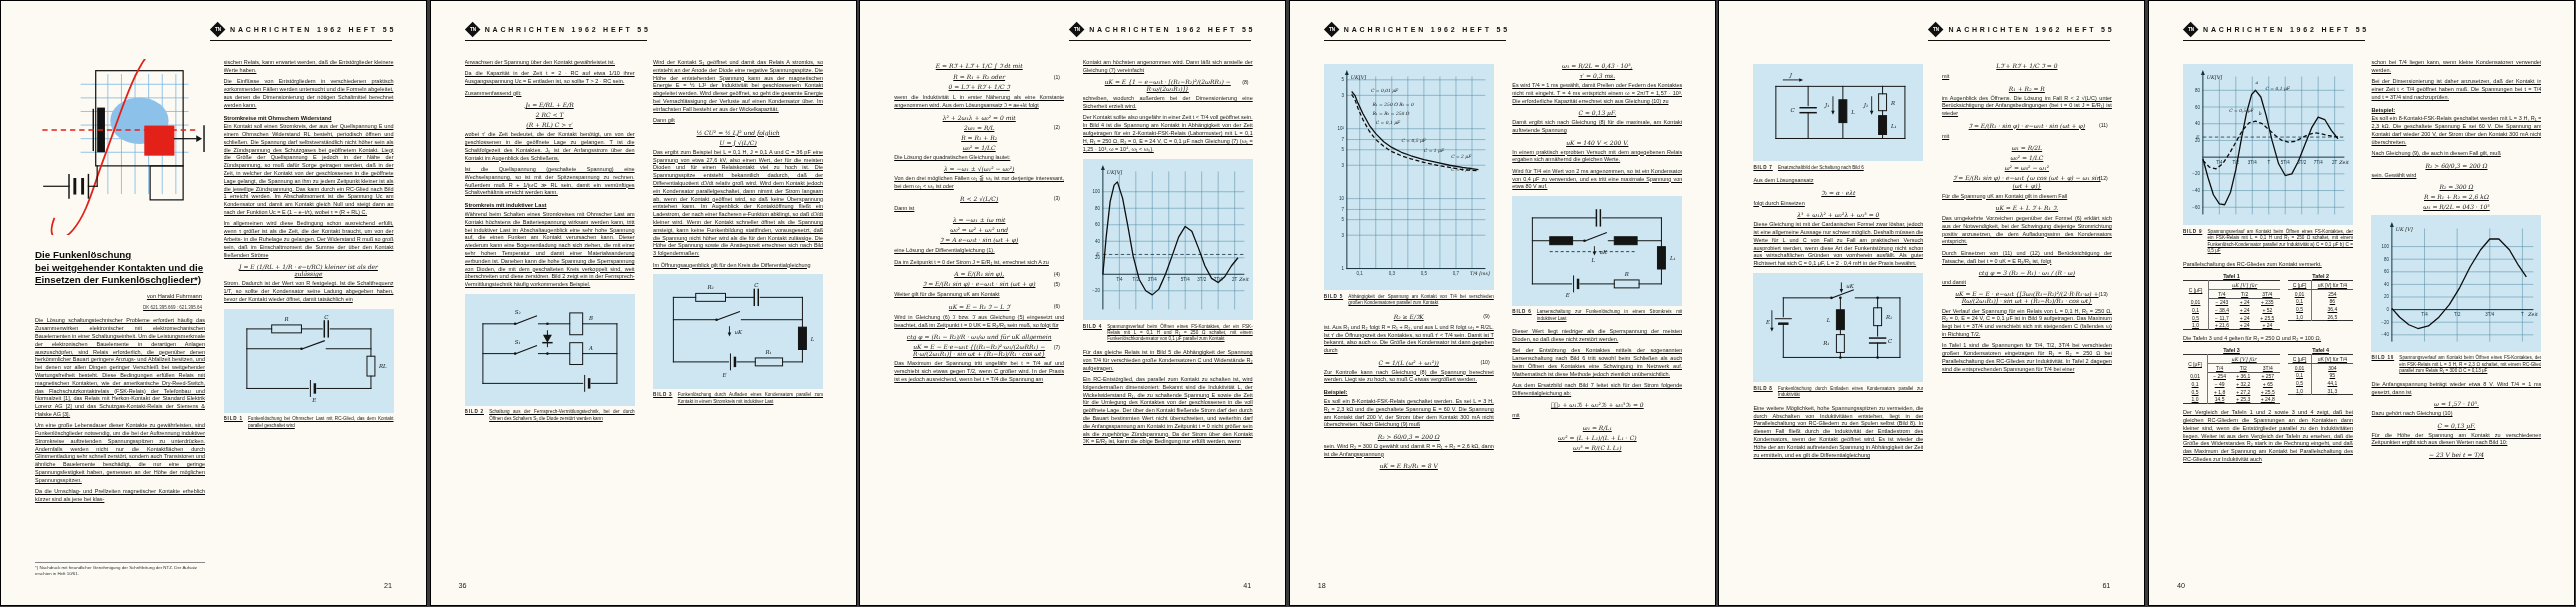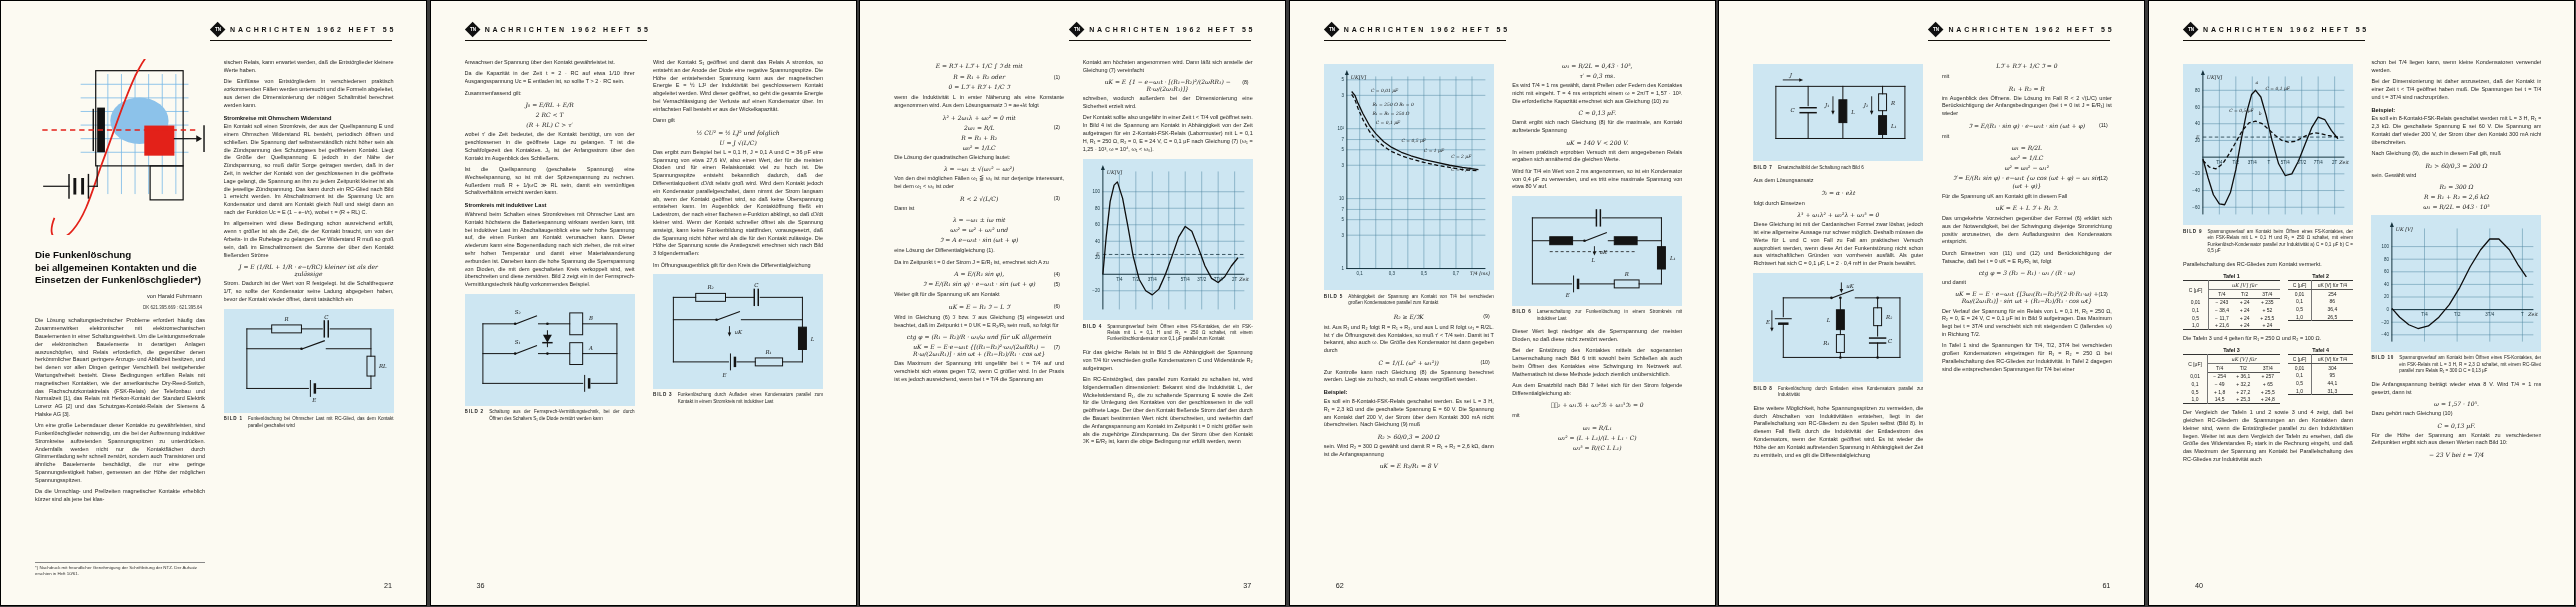--- a/index.html
+++ b/index.html
@@ -10,41 +10,41 @@
   .page{position:relative;width:427px;height:606px;background:#fcfaf2;
         border:0.5px solid #000;box-sizing:border-box;flex:none;}
   .hdr{position:absolute;top:23px;width:182px;}
   .hdr-left{left:34px}.hdr-right{right:34px}
   .hdr-row{display:flex;align-items:center;gap:6.7px;}
   .logo{width:11.3px;height:11.3px;background:#101010;transform:rotate(45deg);
         display:flex;align-items:center;justify-content:center;flex:none;margin-left:2.1px;}
   .logo span{transform:rotate(-45deg);color:#fff;font-size:4.6px;font-weight:bold;}
   .hdr-title{font-size:7px;font-weight:bold;letter-spacing:2.8px;color:#111;white-space:nowrap;}
   .hdr-rule{height:1.3px;background:#14110c;margin-top:4.6px;}
-  .cols{display:flex;gap:18.5px;padding:58px 34px 0;}
+  .cols{display:flex;gap:18.5px;padding:58px 34px 0;text-decoration:underline;}
   .col{position:relative;width:170px;height:519px;overflow:hidden;flex:none;}
   .p{font-size:5.5px;line-height:1.42;text-align:justify;color:#1d1d1d;margin:0 0 3.6px;}
   .h{font-size:5.7px;font-weight:bold;margin:5.2px 0 2.6px;color:#101010;}
   .eq{position:relative;font-family:"DejaVu Serif",serif;font-style:italic;
       font-size:6px;text-align:center;margin:3.1px 6.2px;color:#161616;}
   .eqnum{position:absolute;right:-2.1px;top:0.5px;font-style:normal;
          font-family:"Liberation Sans",sans-serif;font-size:5.2px;}
   .title{font-size:9.8px;font-weight:bold;line-height:1.26;color:#0e0e0e;margin:12.4px 0 7.2px;}
   .title span{display:block;}
   .author{font-size:5.7px;text-align:right;margin:0 3.1px 5.2px;color:#222;}
   .dk{font-size:4.5px;text-align:right;margin:0 3.1px 7.7px;color:#333;}
   .foot{position:absolute;bottom:1px;left:0;right:0;font-size:4.4px;color:#333;
         background:#fcfaf2;padding-top:2.6px;border-top:0.5px solid #888;line-height:1.35;}
   .fig{margin:5.2px 0 6.2px;}
   .figbox{background:#cde6f2;padding:5.2px 3.1px;}
   .figcap{display:flex;gap:5.2px;margin-top:3.6px;}
   .figlab{font-size:4.6px;font-weight:bold;letter-spacing:0.8px;white-space:nowrap;color:#222;}
   .figtext{font-size:4.6px;line-height:1.4;color:#222;text-align:justify;flex:1;}
   .pagenum{position:absolute;bottom:15.5px;font-size:7.2px;color:#1a1a1a;}
-  .pn-left{left:46px}.pn-right{right:34px}
+  .pn-left{left:28px}.pn-right{right:34px}
   .art{margin-top:-33px;margin-bottom:2.1px;}
   .tabrow{display:flex;gap:8.2px;align-items:flex-start;margin:4.1px 0 5.2px;}
   .taf-title{text-align:center;font-weight:bold;font-size:5.4px;margin-bottom:1.5px;color:#111;}
   .taf table{border-collapse:collapse;font-size:5px;color:#1a1a1a;width:100%;
              border-top:0.8px solid #333;border-bottom:0.8px solid #333;}
   .taf th,.taf td{padding:0.8px 2.6px;text-align:center;font-weight:normal;}
   .taf thead tr:last-child th{border-bottom:0.5px solid #555;}
   .taf .cfirst{border-right:0.5px solid #777;}
   .taf .grp{border-bottom:0.5px solid #777;font-style:italic;font-family:"DejaVu Serif",serif;}
   .taf-wide{flex:1.5;}
@@ -93,21 +93,21 @@
               <line x1="98" y1="316" x2="98" y2="344" stroke="#141414" stroke-width="6" stroke-linecap="square"></line>
               <line x1="110" y1="306" x2="110" y2="354" stroke="#141414" stroke-width="3" stroke-linecap="square"></line>
               <line x1="110" y1="330" x2="128" y2="330" stroke="#141414" stroke-width="2.5" stroke-linecap="square"></line>
               <line x1="128" y1="330" x2="128" y2="288" stroke="#141414" stroke-width="2.5" stroke-linecap="square"></line>
               <line x1="287" y1="232" x2="332" y2="232" stroke="#141414" stroke-width="2.5" stroke-linecap="square"></line>
               <polygon points="332,225 332,239 344,232" fill="#141414"></polygon>
               <line x1="348" y1="206" x2="348" y2="258" stroke="#141414" stroke-width="3" stroke-linecap="square"></line>
             </svg></div>
           <div class="title">
             <span>Die Funkenlöschung</span>
-            <span>bei allgemeinen Kontakten und die</span>
+            <span>bei weitgehender Kontakten und die</span>
             <span>Einsetzen der Funkenlöschglieder*)</span>
           </div>
           <div class="author">von Harald Fuhrmann</div>
           <div class="dk">DK 621.395.669 : 621.395.64</div>
           <div class="p">Die Lösung schaltungstechnischer Probleme erfordert häufig das Zusammenwirken elektronischer mit elektromechanischen Bauelementen in einer Schaltungseinheit. Um die Leistungsmerkmale der elektronischen Bauelemente in derartigen Anlagen auszuschöpfen, sind Relais erforderlich, die gegenüber denen herkömmlicher Bauart geringere Anzugs- und Abfallzeit besitzen, und bei denen vor allen Dingen geringer Verschleiß bei weitgehender Wartungsfreiheit besteht. Diese Bedingungen erfüllen Relais mit magnetischen Kontakten, wie der amerikanische Dry-Reed-Switch, das Flachschutzkontaktrelais (FSK-Relais) der Telefonbau und Normalzeit [1], das Relais mit Herkon-Kontakt der Standard Elektrik Lorenz AG [2] und das Schutzgas-Kontakt-Relais der Siemens &amp; Halske AG [3].</div>
           <div class="p">Um eine große Lebensdauer dieser Kontakte zu gewährleisten, sind Funkenlöschglieder notwendig, um die bei der Auftrennung induktiver Stromkreise auftretenden Spannungsspitzen zu unterdrücken. Andernfalls werden nicht nur die Kontaktflächen durch Glimmentladung sehr schnell zerstört, sondern auch Transistoren und ähnliche Bauelemente beschädigt, die nur eine geringe Spannungsfestigkeit haben, gemessen an der Höhe der möglichen Spannungsspitzen.</div>
           <div class="p">Da die Umschlag- und Prellzeiten magnetischer Kontakte erheblich kürzer sind als jene bei klas-</div>
           <div class="foot">*) Nachdruck mit freundlicher Genehmigung der Schriftleitung der NTZ. Der Aufsatz erschien in Heft 10/61.</div>
         </div>
         <div class="col">
@@ -343,21 +343,21 @@
               </svg></div>
             <div class="figcap">
               <span class="figlab">BILD 4</span>
               <span class="figtext">Spannungsverlauf beim Öffnen eines FS-Kontaktes, der ein FSK-Relais mit L = 0,1 H und R₁ = 250 Ω schaltet, mit einem Funkenlöschkondensator von 0,1 μF parallel zum Kontakt</span>
             </div>
           </div>
           <div class="p">Für das gleiche Relais ist in Bild 5 die Abhängigkeit der Spannung von T/4 für verschieden große Kondensatoren C und Widerstände R₂ aufgetragen.</div>
           <div class="p">Ein RC-Entstörglied, das parallel zum Kontakt zu schalten ist, wird folgendermaßen dimensioniert: Bekannt sind die Induktivität L, der Wickelwiderstand R₁, die zu schaltende Spannung E sowie die Zeit für die Umlegung des Kontaktes von der geschlossenen in die voll geöffnete Lage. Der über den Kontakt fließende Strom darf den durch die Bauart bestimmten Wert nicht überschreiten, und weiterhin darf die Anfangsspannung am Kontakt im Zeitpunkt t = 0 nicht größer sein als die zugehörige Zündspannung. Da der Strom über den Kontakt ℑK = E/R₂ ist, kann die obige Bedingung nur erfüllt werden, wenn</div>
         </div>
       </div>
-      <div class="pagenum pn-right">37</div>
+      <div class="pagenum pn-right">41</div>
     </div>
     <div class="page">
       <div class="hdr hdr-left">
         <div class="hdr-row">
           <div class="logo">
             <span>TN</span>
           </div>
           <span class="hdr-title">NACHRICHTEN 1962 HEFT 55</span>
         </div>
         <div class="hdr-rule"></div>
@@ -481,21 +481,21 @@
           <div class="p">Dieser Wert liegt niedriger als die Sperrspannung der meisten Dioden, so daß diese nicht zerstört werden.</div>
           <div class="p">Bei der Entstörung des Kontaktes mittels der sogenannten Larsenschaltung nach Bild 6 tritt sowohl beim Schließen als auch beim Öffnen des Kontaktes eine Schwingung im Netzwerk auf. Mathematisch ist diese Methode jedoch ziemlich unübersichtlich.</div>
           <div class="p">Aus dem Ersatzbild nach Bild 7 leitet sich für den Strom folgende Differentialgleichung ab:</div>
           <div class="eq"><span>ℑ⃛₂ + ω₁ℑ̈₂ + ω₂²ℑ̇₂ + ω₃³ℑ₂ = 0</span></div>
           <div class="p">mit</div>
           <div class="eq"><span>ω₁ = R/L₁</span></div>
           <div class="eq"><span>ω₂² = (L + L₁)/(L + L₁ · C)</span></div>
           <div class="eq"><span>ω₃³ = R/(C L L₁)</span></div>
         </div>
       </div>
-      <div class="pagenum pn-left">62</div>
+      <div class="pagenum pn-left">18</div>
     </div>
     <div class="page">
       <div class="hdr hdr-right">
         <div class="hdr-row">
           <div class="logo">
             <span>TN</span>
           </div>
           <span class="hdr-title">NACHRICHTEN 1962 HEFT 55</span>
         </div>
         <div class="hdr-rule"></div>

